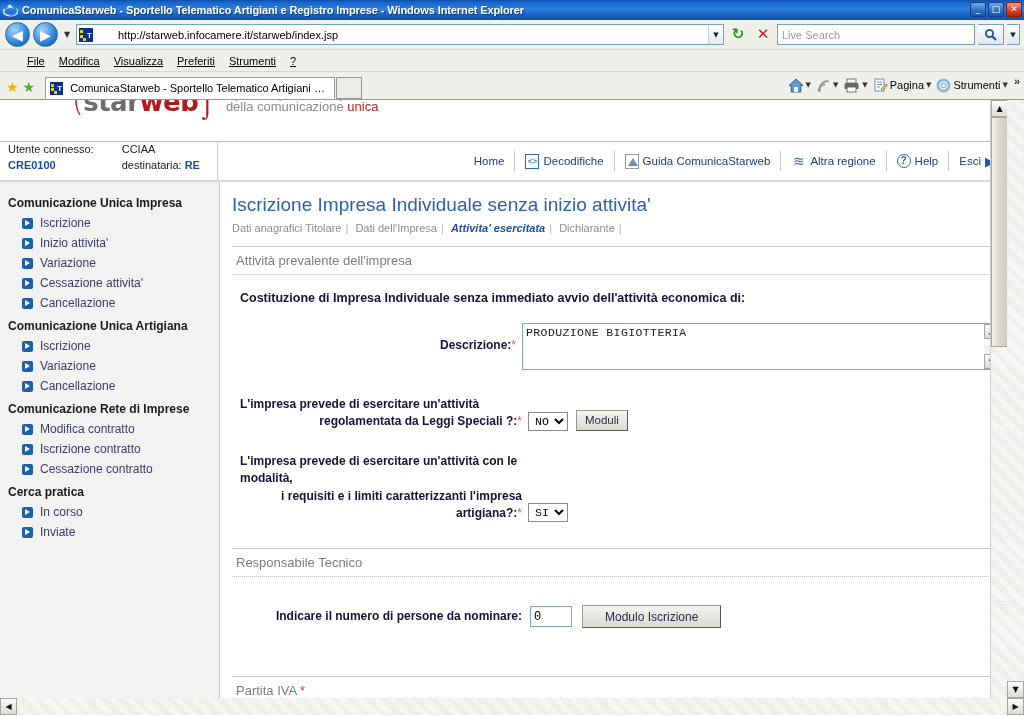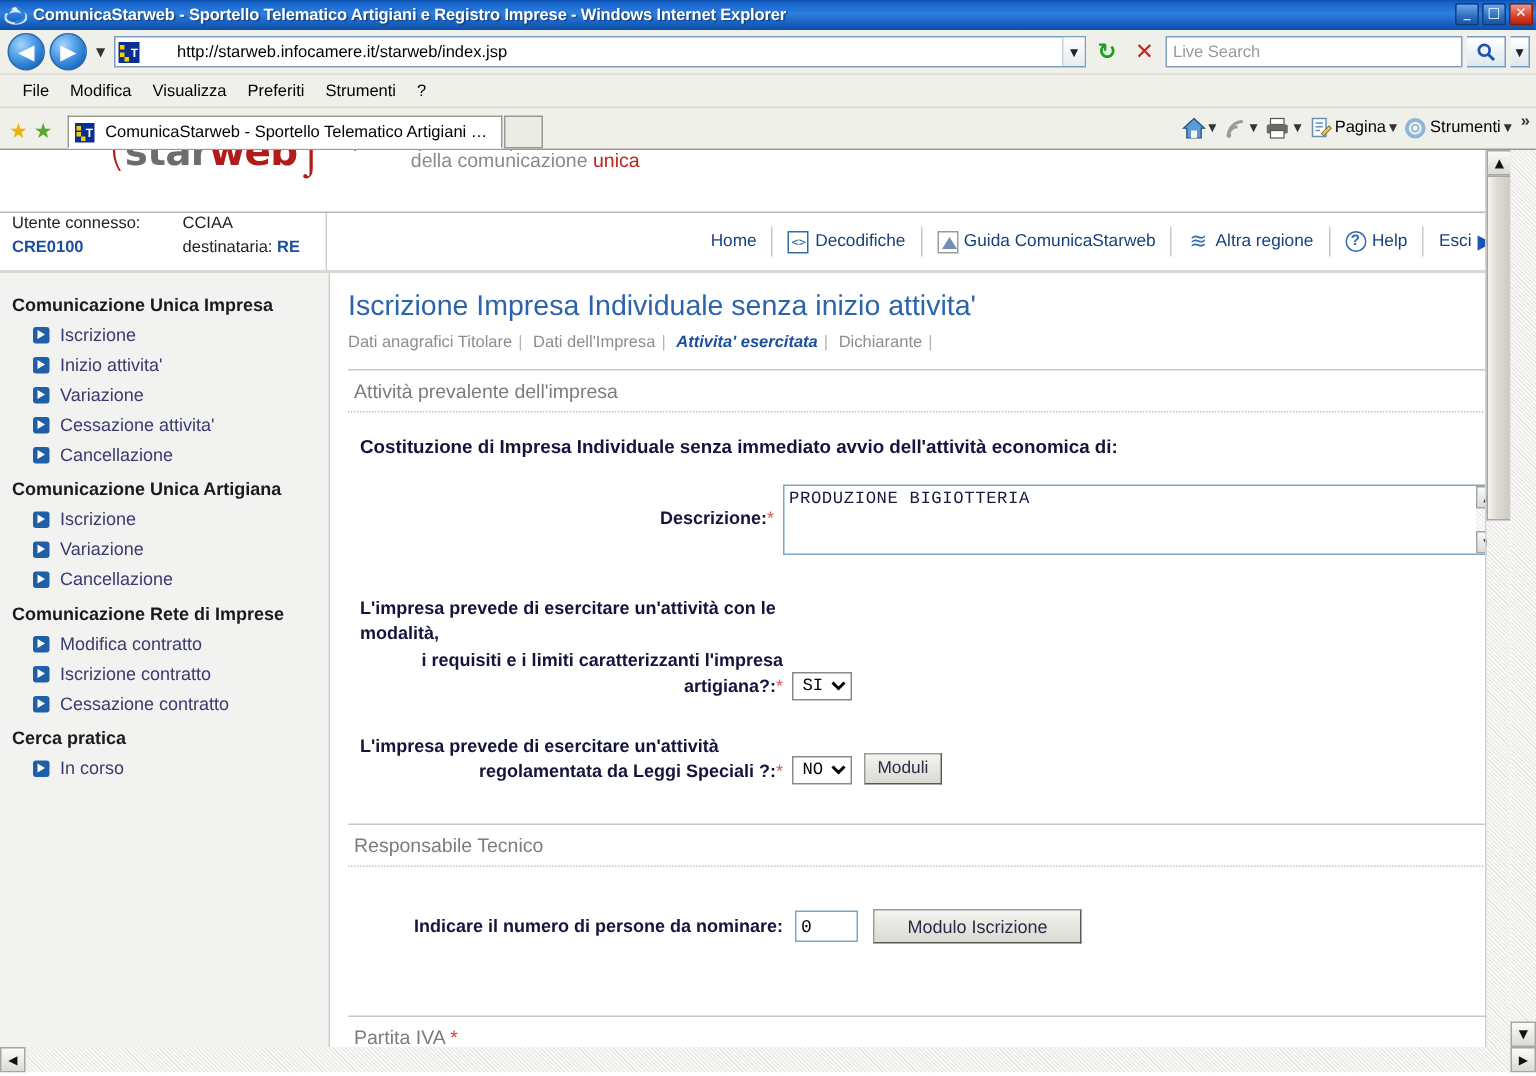--- a/index.html
+++ b/index.html
@@ -132,22 +132,23 @@
     display:flex;align-items:center;justify-content:center;
     font-size:7px; color:#222;
     font-family: "DejaVu Sans", sans-serif;
   }
 
   
   .menubar {
     height: 22px;
     background: #f0f0ea;
     display: flex; align-items: center;
-    padding-left: 8px;
+    padding-left: 20px;
     border-bottom: 1px solid #d8d8d0;
+    text-decoration: underline;
   }
   .menubar .mi {
     font-size: 11px; color: #000;
     padding: 2px 7px;
   }
 
   
   .tabbar {
     height: 28px;
     background: #f0f0ea;
@@ -216,21 +217,21 @@
   }
   .logo-star {
     font-size: 26px; font-weight: bold; color: #6d6d6d;
     letter-spacing: -0.5px; line-height: 1;
     font-family: "DejaVu Sans", sans-serif;
   }
   .logo-star .web { color: #b01b1b; }
   .logo-paren { color:#b01b1b; font-size: 30px; font-weight: 300; }
   .slogan { line-height: 1.05; padding-bottom: 2px; }
   .slogan .l1 { font-size: 13px; color: #8a8a8a; display:block; }
-  .slogan .l2 { font-size: 13px; color: #8a8a8a; display:block;margin-left:48px; }
+  .slogan .l2 { font-size: 13px; color: #8a8a8a; display:block; }
   .slogan .l2 b { color: #c0231f; font-weight: normal; }
 
   
   .userbar {
     height: 40px;
     background: #ffffff;
     border-bottom: 2px solid #d9d9d4;
     display: flex; align-items: center;
     position: relative;
   }
@@ -655,20 +656,24 @@
         <div class="side-item">
             <span class="arrow-ic"></span>
             <span>Cessazione contratto</span>
           </div>
 
         <div class="side-group">Cerca pratica</div>
         <div class="side-item">
             <span class="arrow-ic"></span>
             <span>In corso</span>
           </div>
+        <div class="side-item">
+            <span class="arrow-ic"></span>
+            <span>Inviate</span>
+          </div>
       </div>
 
       <div class="content">
 
         <div class="page-title">Iscrizione Impresa Individuale senza inizio attivita'</div>
 
         <div class="crumbs">
           <span class="c">Dati anagrafici Titolare</span><span class="sep">|</span>
           <span class="c">Dati dell'Impresa</span><span class="sep">|</span>
           <span class="c active">Attivita' esercitata</span><span class="sep">|</span>
@@ -689,41 +694,41 @@
             <textarea class="desc" style="">PRODUZIONE BIGIOTTERIA</textarea>
             <span class="ta-sb">
               <span class="sb-arrow">▲</span>
               <span class="sb-arrow">▼</span>
             </span>
           </div>
         </div>
 
         <div class="field-row" style="padding-left:8px; padding-top:18px; align-items:flex-end;">
           <div class="field-label" style="width:282px;">
-            <div style="text-align:left;">L'impresa prevede di esercitare un'attività con le modalità,</div>
-            <div style="text-align:left;display:inline;">i requisiti e i limiti caratterizzanti l'impresa artigiana?:</div><span class="req">*</span>
-          </div>
-          <select class="sel" style="margin-left:6px;">
-            <option>SI</option>
-            <option>NO</option>
-          </select>
-        </div>
-
-        <div class="field-row" style="padding-left:8px; padding-top:18px; align-items:flex-end;">
-          <div class="field-label" style="width:282px;">
             <div style="text-align:left;">L'impresa prevede di esercitare un'attività</div>
             <div style="display:inline;">regolamentata da Leggi Speciali ?:</div><span class="req">*</span>
           </div>
           <select class="sel" style="margin-left:6px;">
             <option>NO</option>
             <option>SI</option>
           </select>
           <button class="btn" style="margin-left:8px;">Moduli</button>
         </div>
 
+        <div class="field-row" style="padding-left:8px; padding-top:18px; align-items:flex-end;">
+          <div class="field-label" style="width:282px;">
+            <div style="text-align:left;">L'impresa prevede di esercitare un'attività con le modalità,</div>
+            <div style="text-align:left;display:inline;">i requisiti e i limiti caratterizzanti l'impresa artigiana?:</div><span class="req">*</span>
+          </div>
+          <select class="sel" style="margin-left:6px;">
+            <option>SI</option>
+            <option>NO</option>
+          </select>
+        </div>
+
         <div style="height:22px;"></div>
 
         <div class="section-band">
           <span>Responsabile Tecnico</span>
         </div>
 
         <div class="field-row" style="padding-left:8px; padding-top:28px; align-items:center;">
           <div class="field-label" style="width:282px;">Indicare il numero di persone da nominare:</div>
           <input class="num" style="margin-left: 8px;" value="0">
           <button class="btn big" style="margin-left:10px;">Modulo Iscrizione</button>

